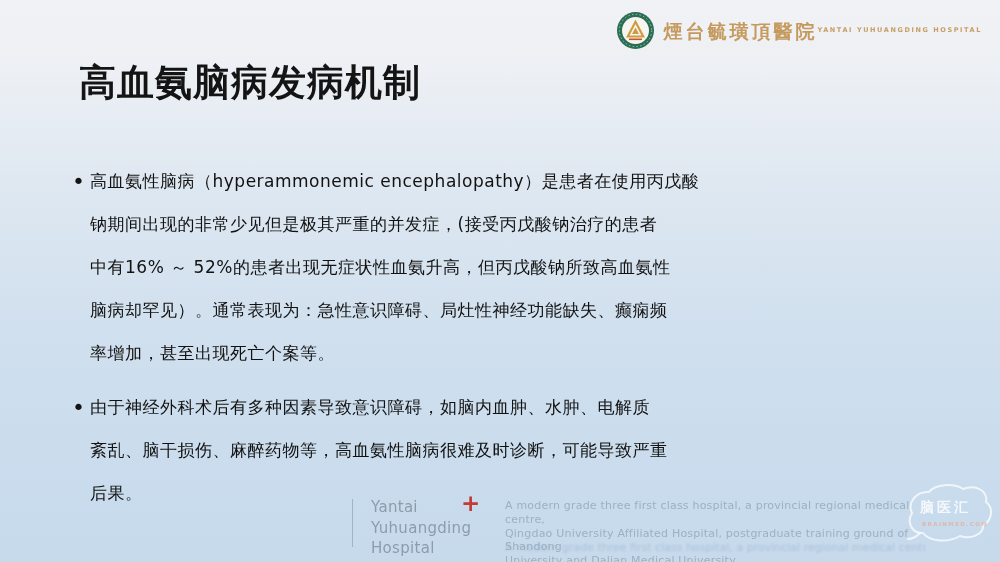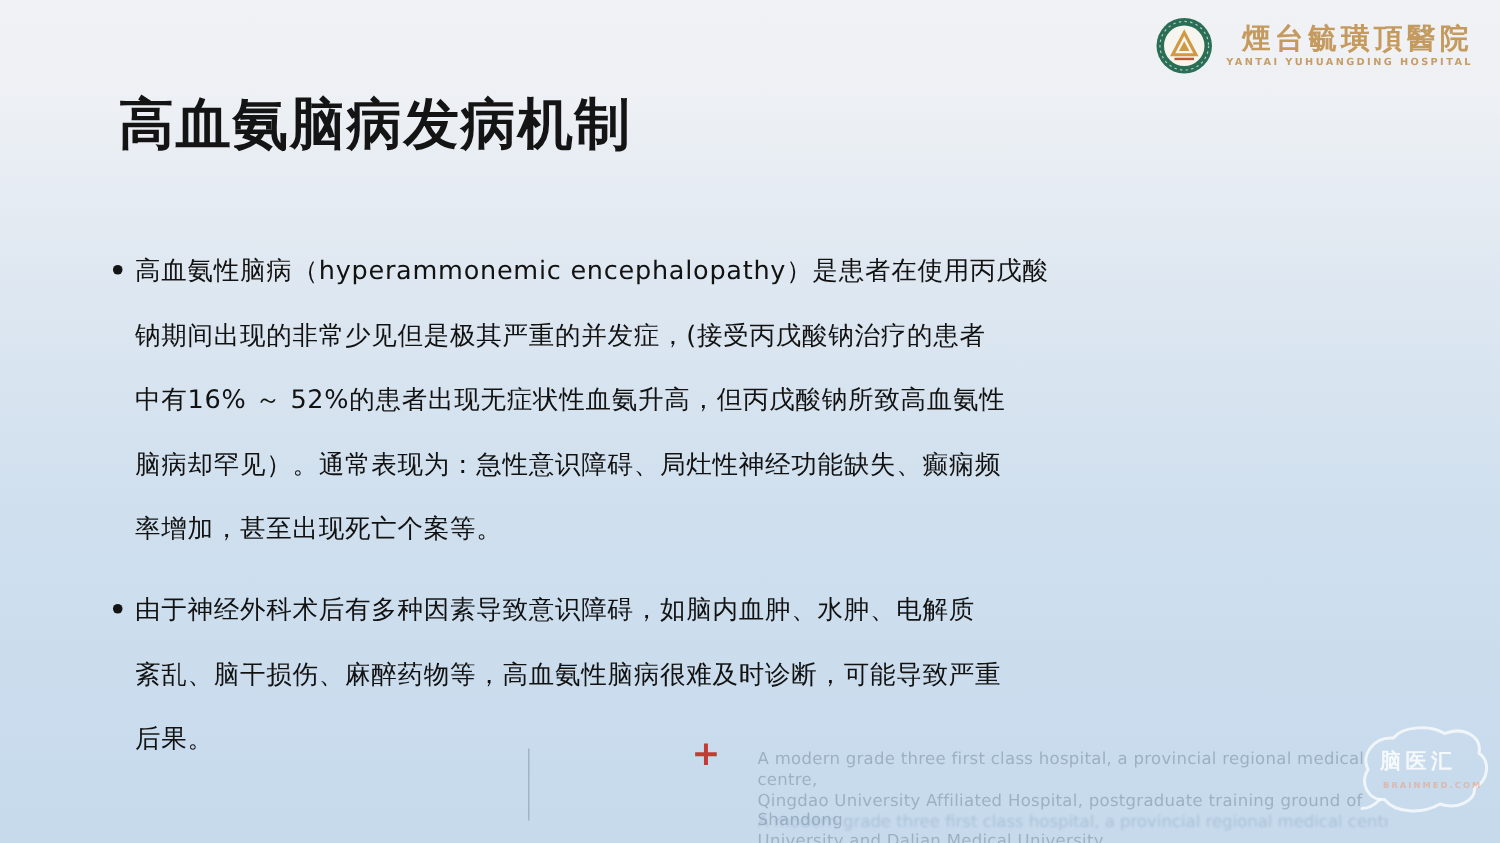--- a/index.html
+++ b/index.html
@@ -12,21 +12,21 @@
     background:linear-gradient(180deg,#f1f2f5 0%,#edf0f4 12%,#dde7f1 35%,#cfdfee 62%,#c6daec 100%);
     overflow:hidden;
   }
 
   
   .header-logo{
     position:absolute;top:11px;right:18px;
     display:flex;align-items:center;gap:9px;
   }
   .emblem{width:39px;height:39px;display:block;}
-  .logo-text{display:flex;flex-direction:column;align-items:flex-end;}
+  .logo-text{display:flex;flex-direction:row;align-items:center;}
   .logo-cn{
     font-size:19px;font-weight:700;color:#c59a5f;
     letter-spacing:3px;line-height:22px;white-space:nowrap;
   }
   .logo-en{
     font-size:6.5px;font-weight:700;color:#c79d63;
     letter-spacing:1.6px;line-height:9px;white-space:nowrap;
   }
 
   
@@ -125,20 +125,23 @@
     </div>
     <div class="bullet-item">
       <span class="bullet-dot">•</span>
       <div class="bullet-text"> 由于神经外科术后有多种因素导致意识障碍，如脑内血肿、水肿、电解质
 紊乱、脑干损伤、麻醉药物等，高血氨性脑病很难及时诊断，可能导致严重
 后果。</div>
     </div>
   </div>
 
   <div class="footer-divider"></div>
+  <div class="footer-name">Yantai
+Yuhuangding
+Hospital</div>
   <div class="footer-plus">+</div>
   <div class="footer-desc">A modern grade three first class hospital, a provincial regional medical centre,
 Qingdao University Affiliated Hospital, postgraduate training ground of Shandong
 University and Dalian Medical University</div>
   <div class="footer-faint">A modern grade three first class hospital, a provincial regional medical centre,</div>
 
   <div class="corner-logo">
     <svg width="96" height="70" viewBox="0 0 96 70">
       <path d="M14 32 C 9 22, 18 10, 31 11 C 37 3, 56 2, 65 8 C 78 3, 90 10, 88 21 C 96 27, 94 40, 85 44 C 86 53, 73 59, 62 55 C 50 62, 32 61, 25 52 C 15 53, 8 42, 14 32 Z" fill="none" stroke="rgba(255,255,255,0.72)" stroke-width="2"></path>
       <path d="M22 52 C 18 56, 14 58, 10 58" fill="none" stroke="rgba(255,255,255,0.72)" stroke-width="2" stroke-linecap="round"></path>

